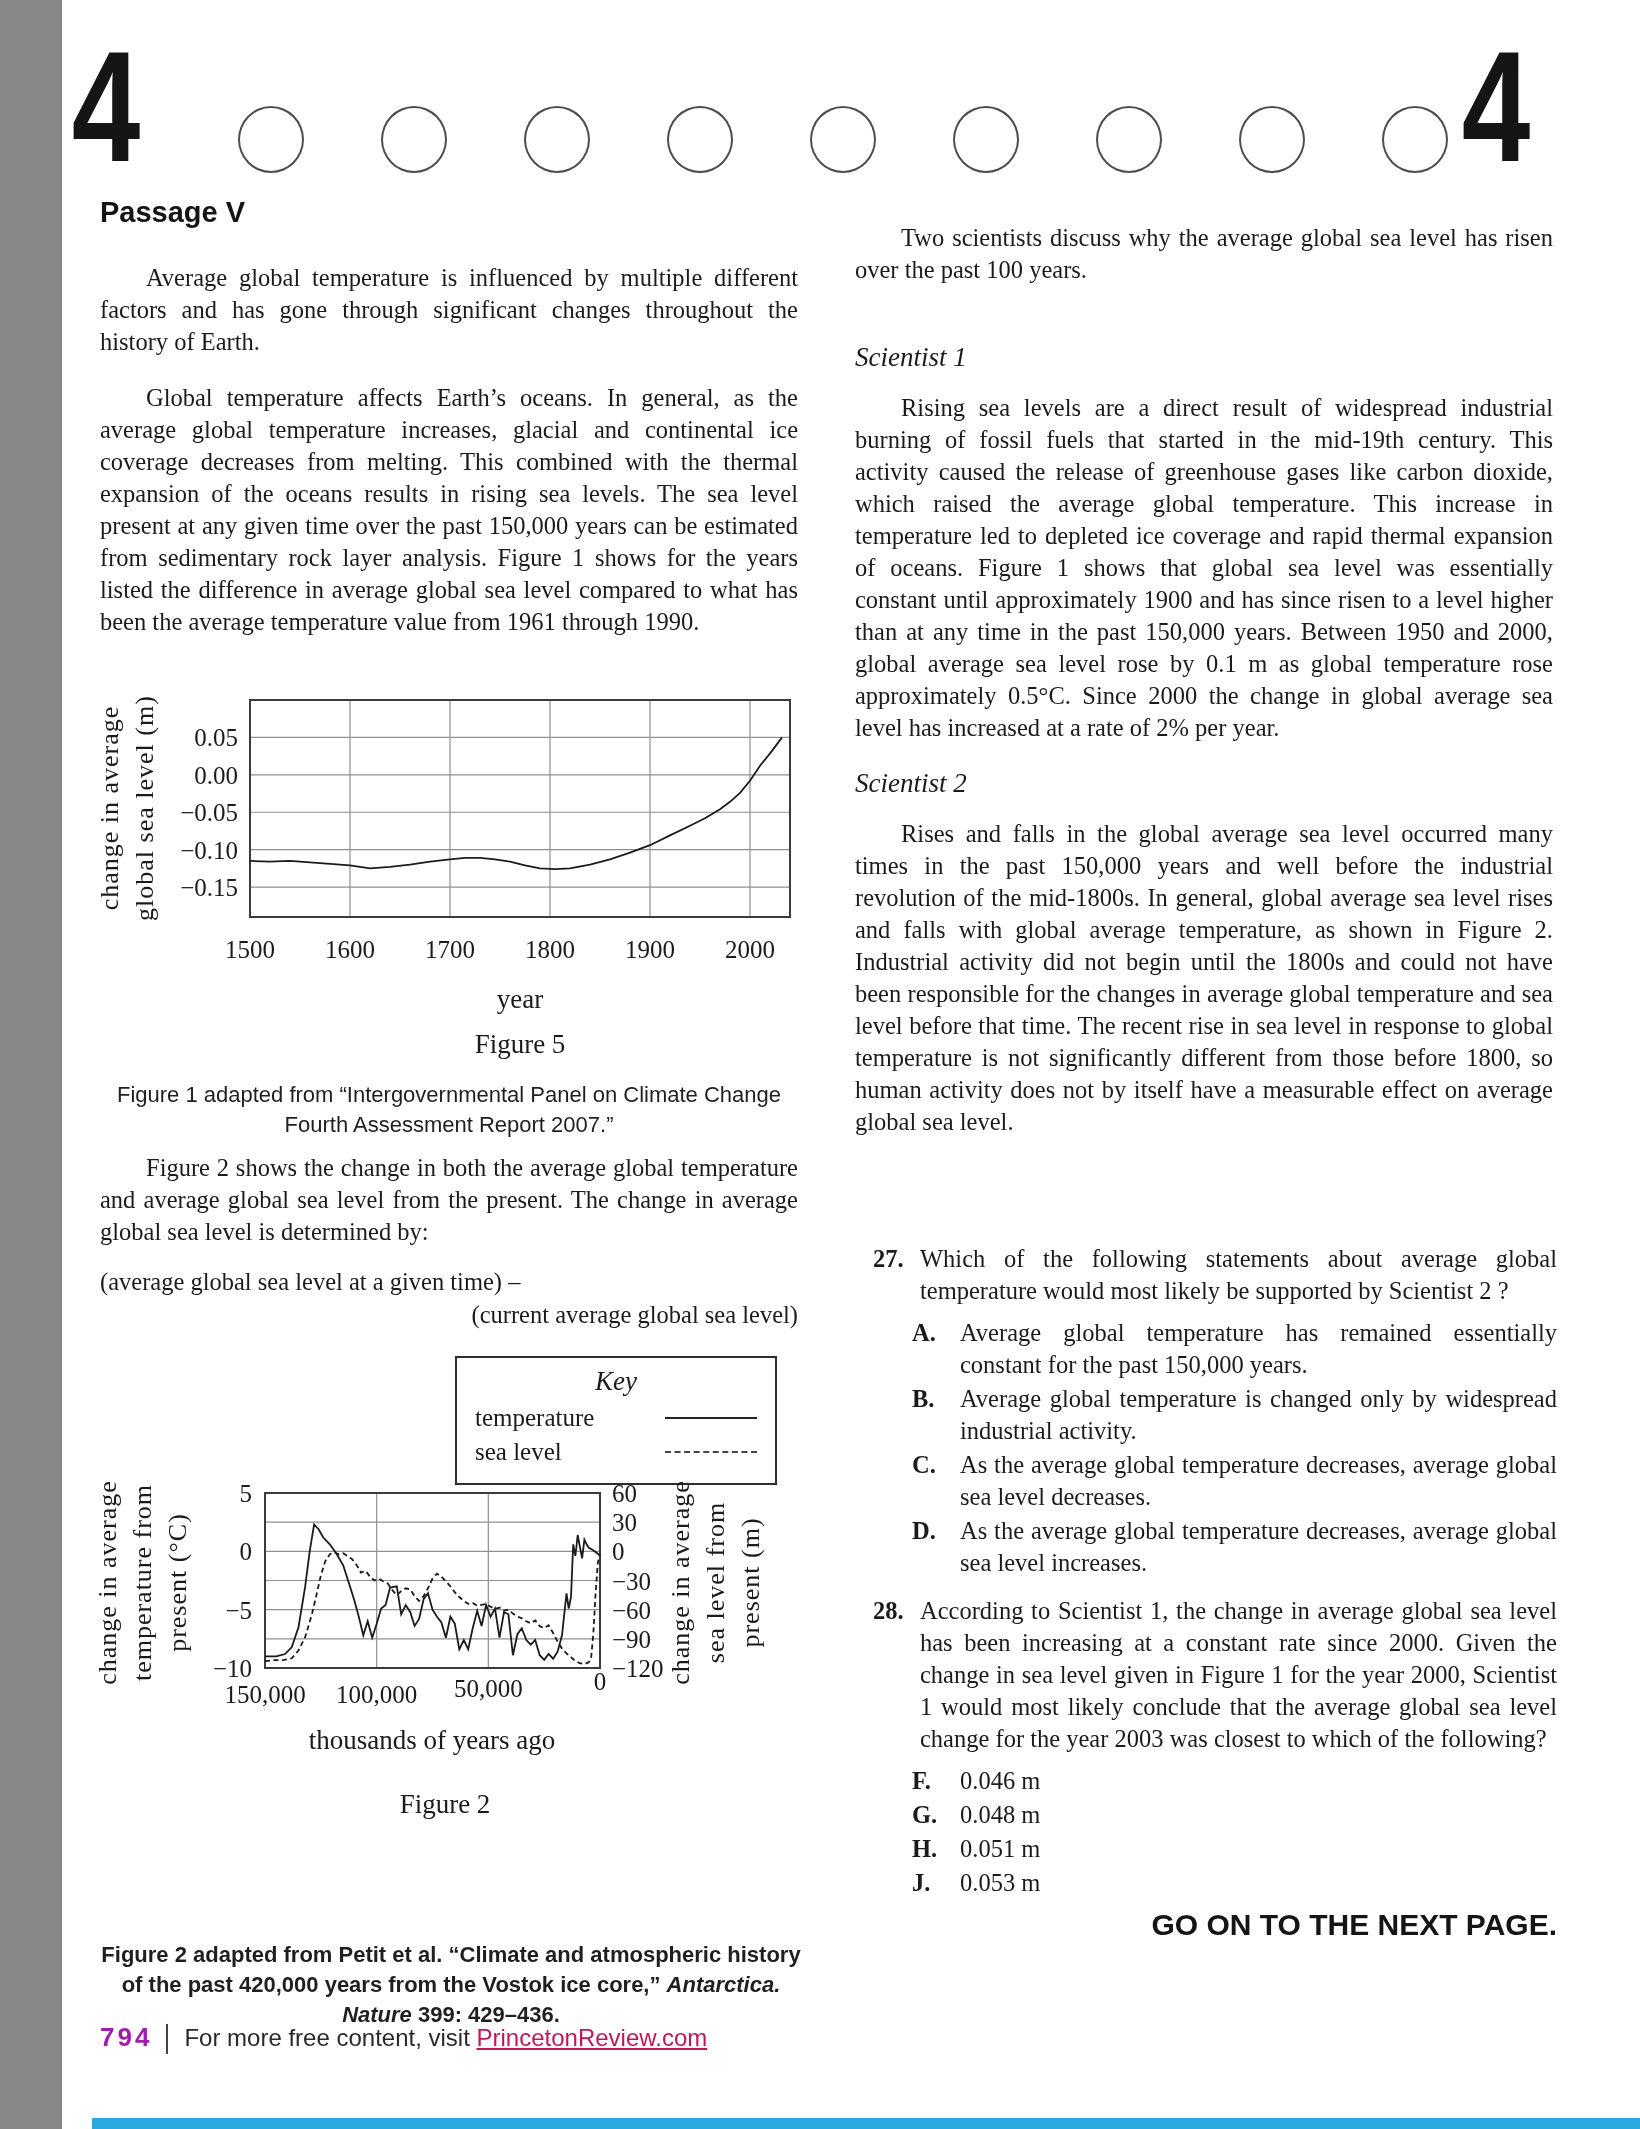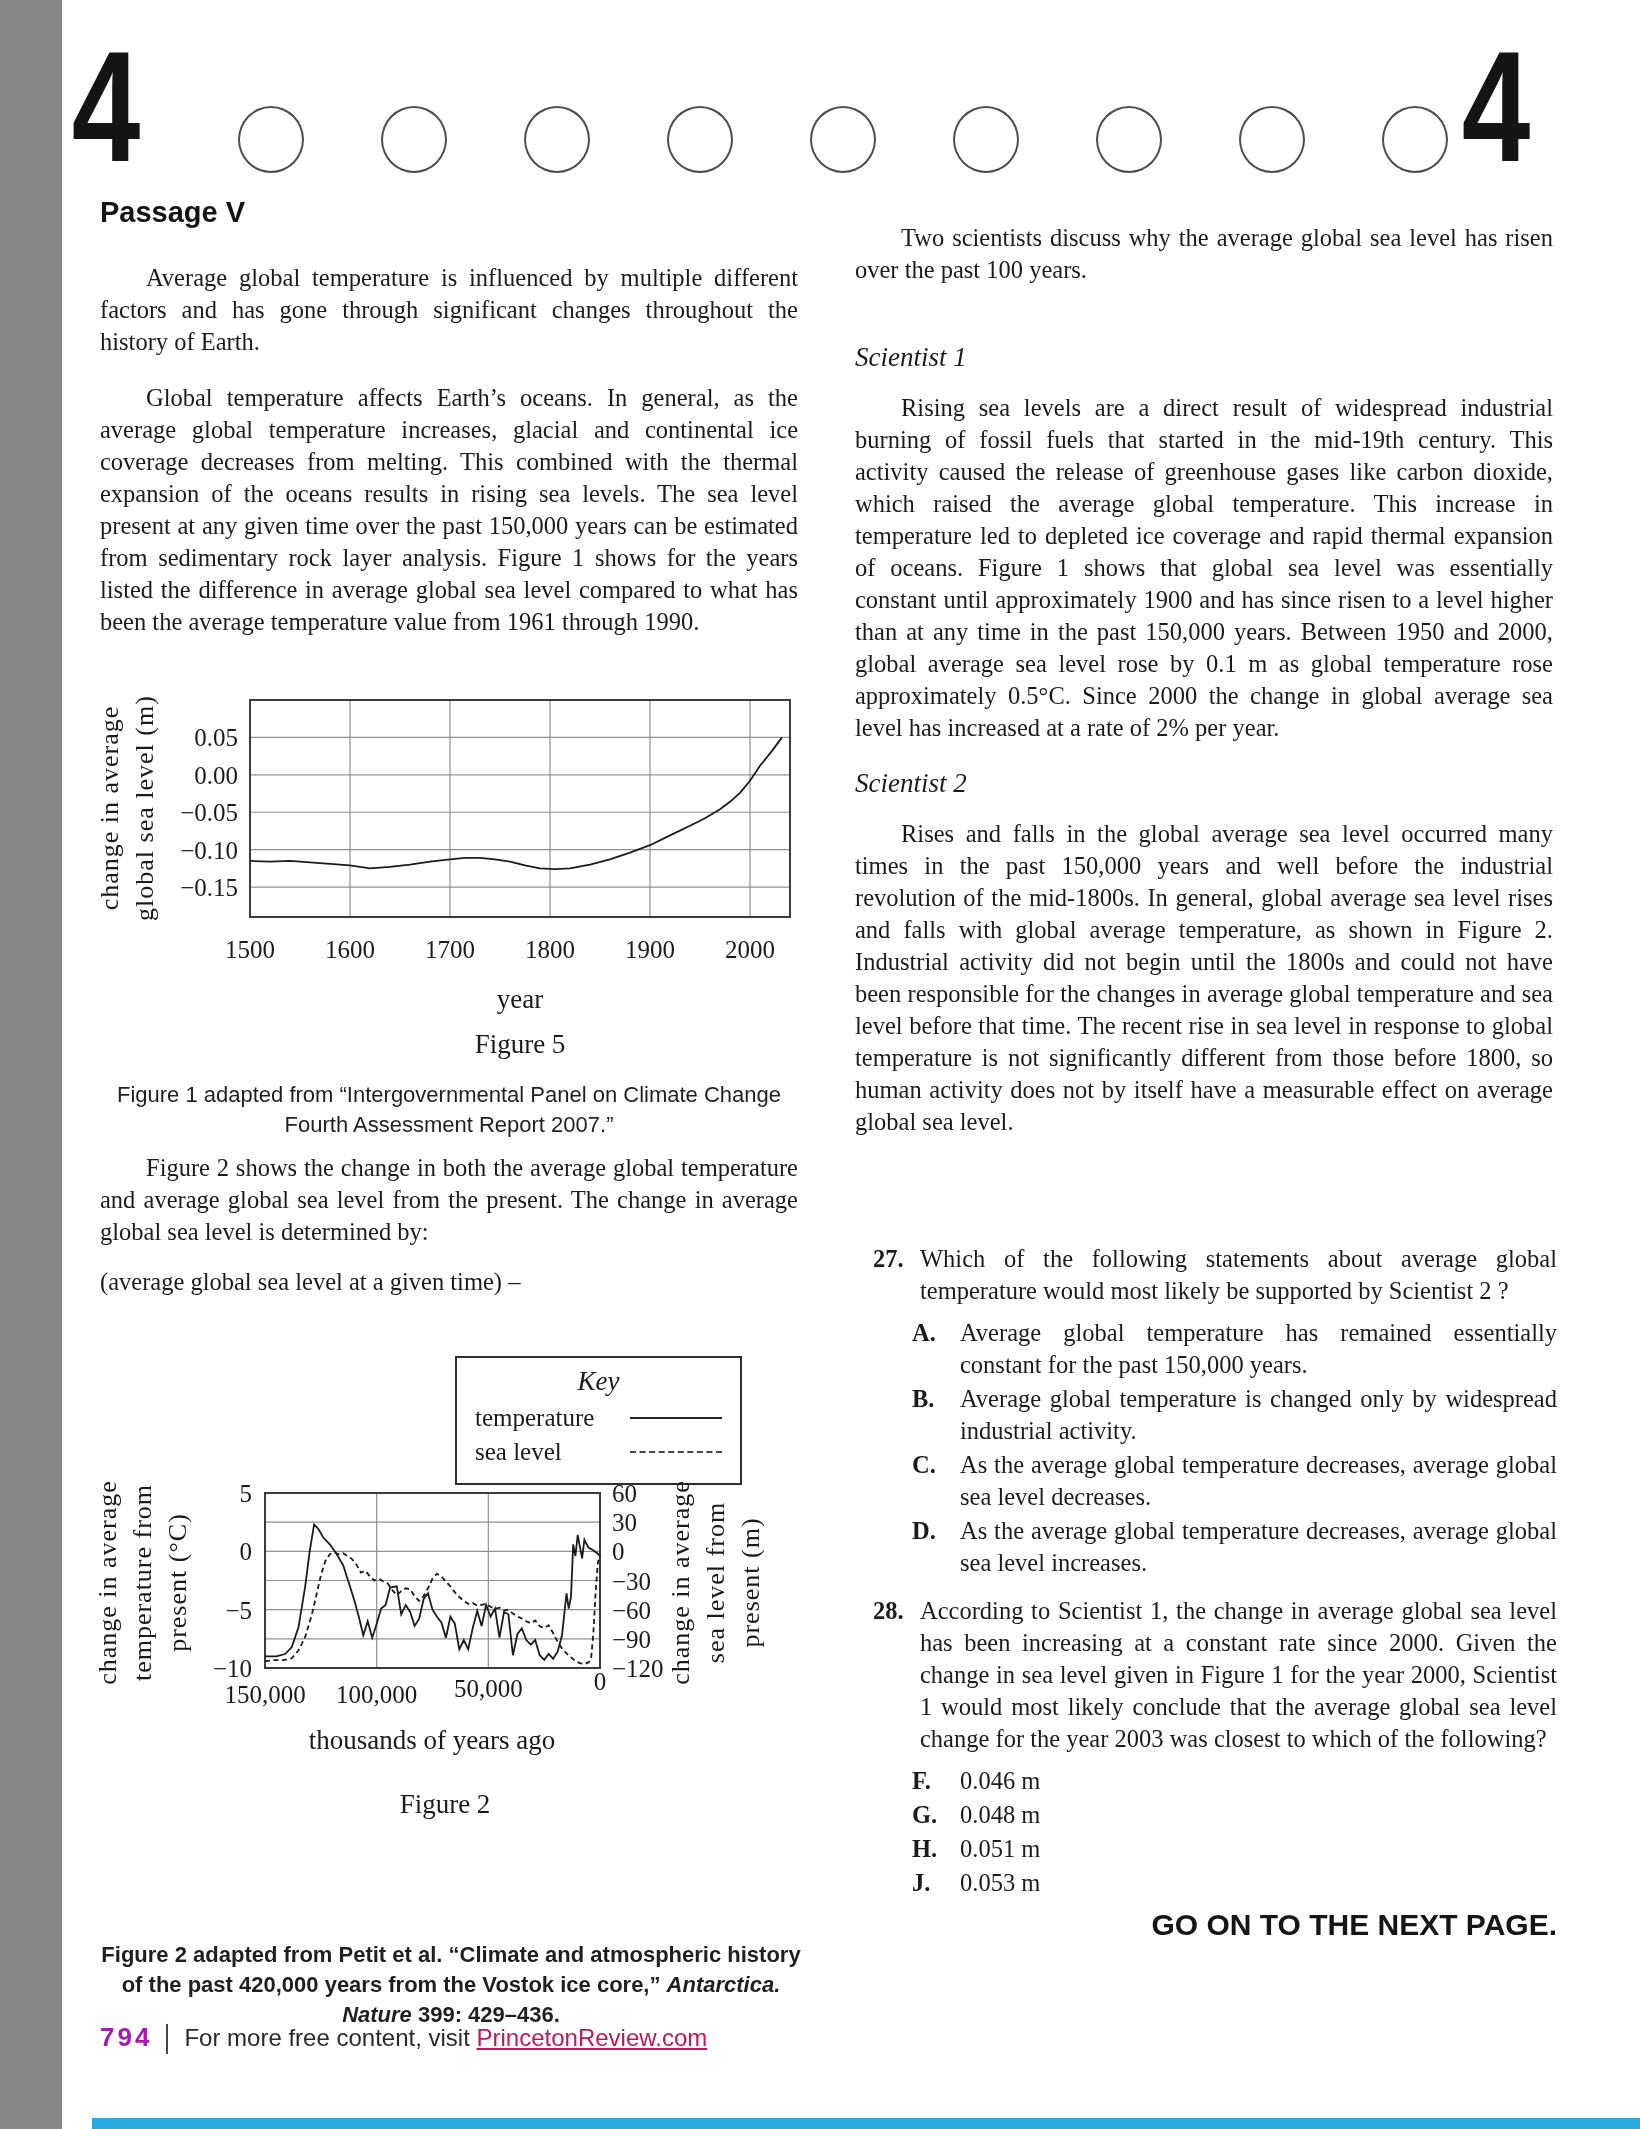--- a/index.html
+++ b/index.html
@@ -21,21 +21,21 @@
              font-family:"Liberation Sans",sans-serif;font-size:29px;color:#141414;}
   .sci-head{font-style:italic;font-size:27px;}
   .fig-caption{font-size:27px;text-align:center;}
   .axis-word{font-size:27px;text-align:center;}
   .src-note{font-family:"Liberation Sans",sans-serif;font-size:22px;line-height:30px;
             text-align:center;color:#1f1f1f;}
   .rot{position:absolute;transform:rotate(-90deg);text-align:center;}
   .rot .ln{font-size:26px;line-height:35px;letter-spacing:1px;white-space:nowrap;text-align:center;}
   svg text{font-family:"Liberation Serif",serif;}
   .formula{font-size:24.5px;line-height:32px;}
-  #keybox{position:absolute;left:455px;top:1356px;width:287px;box-sizing:border-box;
+  #keybox{position:absolute;left:455px;top:1356px;width:322px;box-sizing:border-box;
           border:2px solid #2e2e2e;padding:8px 18px 14px 18px;background:#fff;}
   #keybox .ktitle{font-style:italic;font-size:27px;text-align:center;margin-bottom:4px;}
   .krow{display:flex;justify-content:space-between;align-items:center;font-size:25px;line-height:34px;}
   .kline{width:92px;height:0;}
   .kline.solid{border-top:2px solid #222;}
   .kline.dashed{border-top:2px dashed #444;}
   .question{position:absolute;left:855px;width:702px;margin-top:43px;}
   .qstem{position:relative;padding-left:65px;font-size:24.5px;line-height:32px;text-align:justify;}
   .qnum{position:absolute;left:18px;top:0;font-weight:bold;}
   .choice{position:relative;padding-left:105px;font-size:24.5px;line-height:32px;text-align:justify;margin-top:2px;}
@@ -101,20 +101,21 @@
 
   <div class="abs axis-word" style="left:220px;top:984px;width:600px;">year</div>
 
   <div class="abs fig-caption" style="left:220px;top:1029px;width:600px;">Figure 5</div>
 
   <div class="col src-note abs" style="left:100px;top:1080px;">Figure 1 adapted from “Intergovernmental Panel on Climate Change Fourth Assessment Report 2007.”</div>
 
   <div class="col body-text indent abs" style="left:100px;top:1152px;">Figure 2 shows the change in both the average global temperature and average global sea level from the present. The change in average global sea level is determined by:</div>
 
   <div class="col formula abs" style="left:100px;top:1266px;">(average global sea level at a given time) –</div>
+  <div class="col formula abs" style="left:100px;top:1299px;text-align:right;">(current average global sea level)</div>
 
   <div id="keybox">
     <div class="ktitle">Key</div>
     <div class="krow">
       <span>temperature</span>
       <span class="kline solid"></span>
     </div>
     <div class="krow">
       <span>sea level</span>
       <span class="kline dashed"></span>

